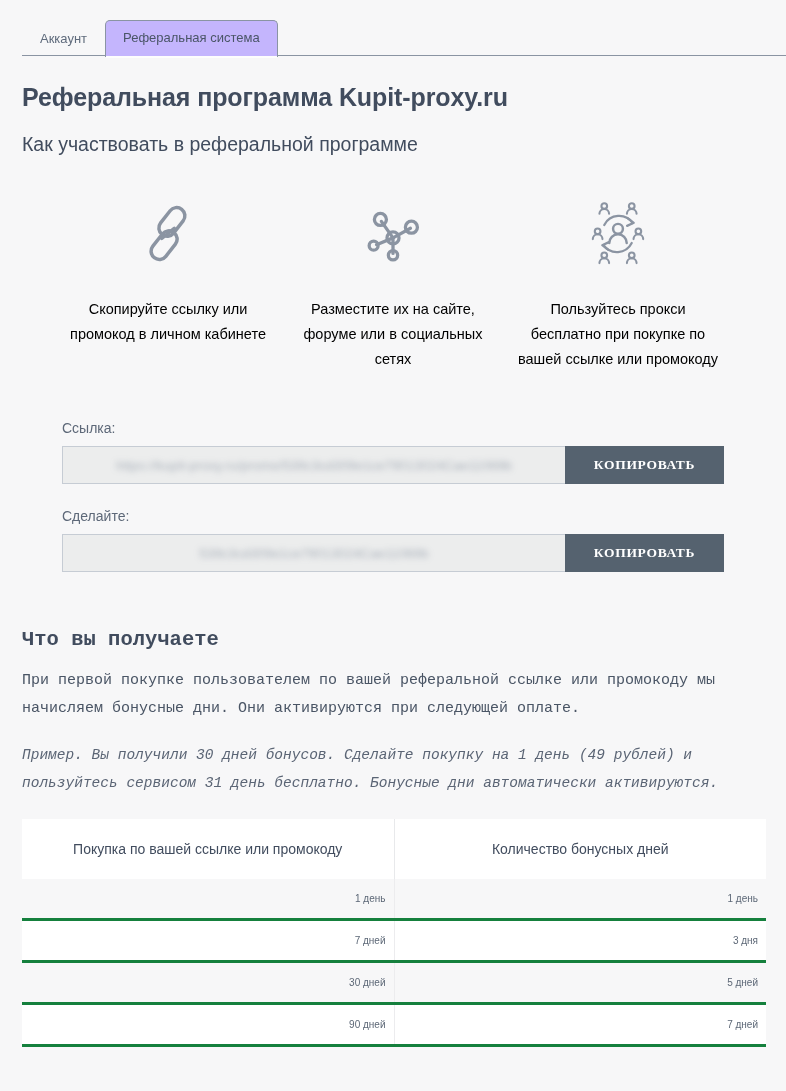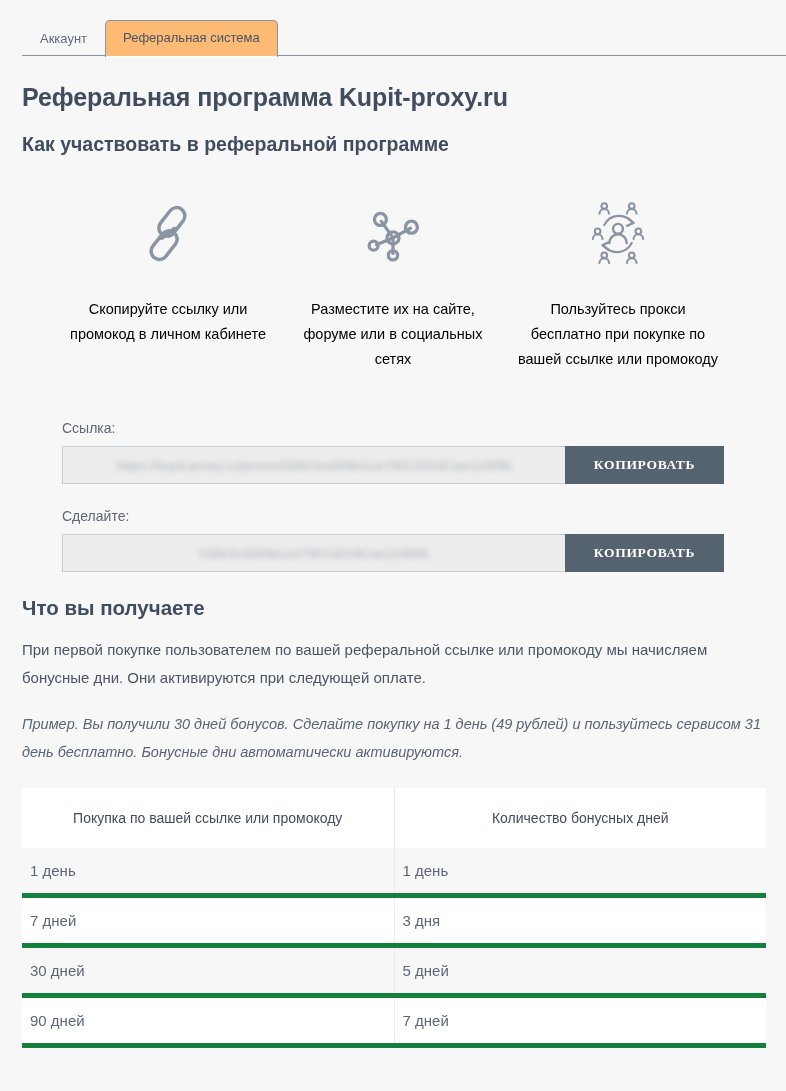--- a/index.html
+++ b/index.html
@@ -40,21 +40,21 @@
     background: transparent;
     cursor: pointer;
     white-space: nowrap;
     bottom: -1px;
   }
   .tab.inactive {
     color: #5f6b7c;
     padding-bottom: 12px;
   }
   .tab.active {
-    background: #fdba74;
+    background: #c4b5fd;
     border-color: #8a94a3;
     color: #4a5567;
     padding-bottom: 13px;
     z-index: 3;
   }
   .tabs-line {
     position: absolute;
     left: 22px;
     right: 0;
     bottom: 0;
@@ -79,21 +79,21 @@
   }
   h1.page-title {
     font-size: 25px;
     font-weight: bold;
     color: #414c5e;
     margin: 27px 0 0 0;
     letter-spacing: -0.1px;
   }
   h2.subtitle {
     font-size: 19.5px;
-    font-weight: bold;
+    font-weight: normal;
     color: #414c5e;
     margin: 21px 0 0 0;
   }
   h2.section-title {
     font-size: 20.5px;
     font-weight: bold;
     color: #414c5e;
     margin: 0 0 16px 0;
   }
 
@@ -168,21 +168,22 @@
     font-weight: bold;
     letter-spacing: 0.7px;
     cursor: pointer;
     display: flex;
     align-items: center;
     justify-content: center;
   }
 
   
   .whatyouget {
-    margin-top: 24px;
+    margin-top: 56px;
+    font-family: Liberation Mono, monospace;
   }
   p.body-text {
     font-size: 15px;
     line-height: 28px;
     color: #4a5565;
     margin: 0 0 18px 0;
   }
   p.example-text {
     font-size: 14.5px;
     line-height: 28px;
@@ -207,26 +208,26 @@
     font-size: 14px;
     font-weight: normal;
     color: #414c5e;
     padding: 22px 8px;
     border-right: 1px solid #e8e9eb;
     box-shadow: 0 2px 4px rgba(0,0,0,0.07);
     position: relative;
   }
   table.bonus-table th:last-child { border-right: none; }
   table.bonus-table td {
-    font-size: 15px;
+    font-size: 10px;
     color: #5c6776;
-    text-align: left;
+    text-align: right;
     padding: 14px 8px;
     border-right: 1px solid #ececee;
-    border-bottom: 5px solid #15803d;
+    border-bottom: 3px solid #15803d;
   }
   table.bonus-table td:last-child { border-right: none; }
   table.bonus-table tbody tr.odd td { background: #f7f7f8; }
   table.bonus-table tbody tr.even td { background: #ffffff; }
 </style>
 </head>
 <body>
 
 <div class="tabs-wrap">
   <div class="tabs">

